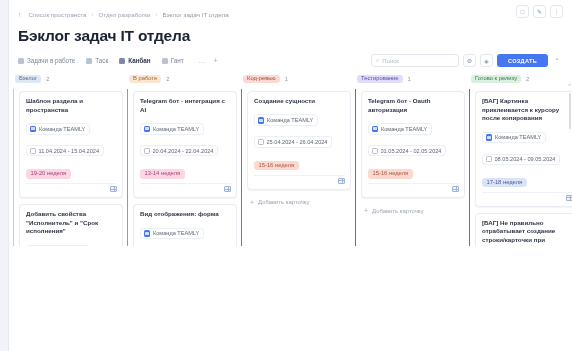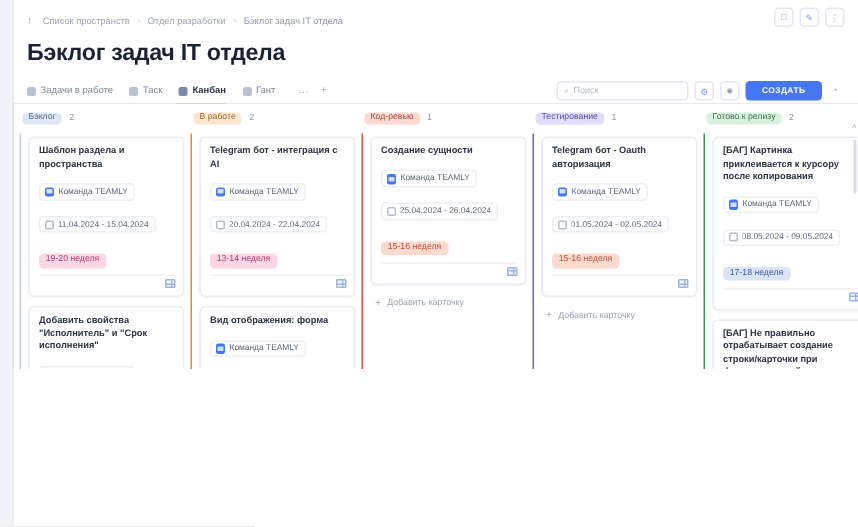--- a/index.html
+++ b/index.html
@@ -5,21 +5,21 @@
   * { box-sizing: border-box; margin: 0; padding: 0; }
   html, body {
     width: 572px; height: 351px;
     font-family: "Liberation Sans", sans-serif;
     background: #ffffff;
     overflow: hidden;
   }
   .app {
     position: relative;
     width: 572px; height: 246px;
-    background: #a3a3a3;
+    background: #fdba74;
     display: flex;
     flex-direction: column;
   }
 
   
   .left-rail {
     position: absolute;
     left: 0; top: 0;
     width: 9px; height: 351px;
     background: #f1f3f8;

